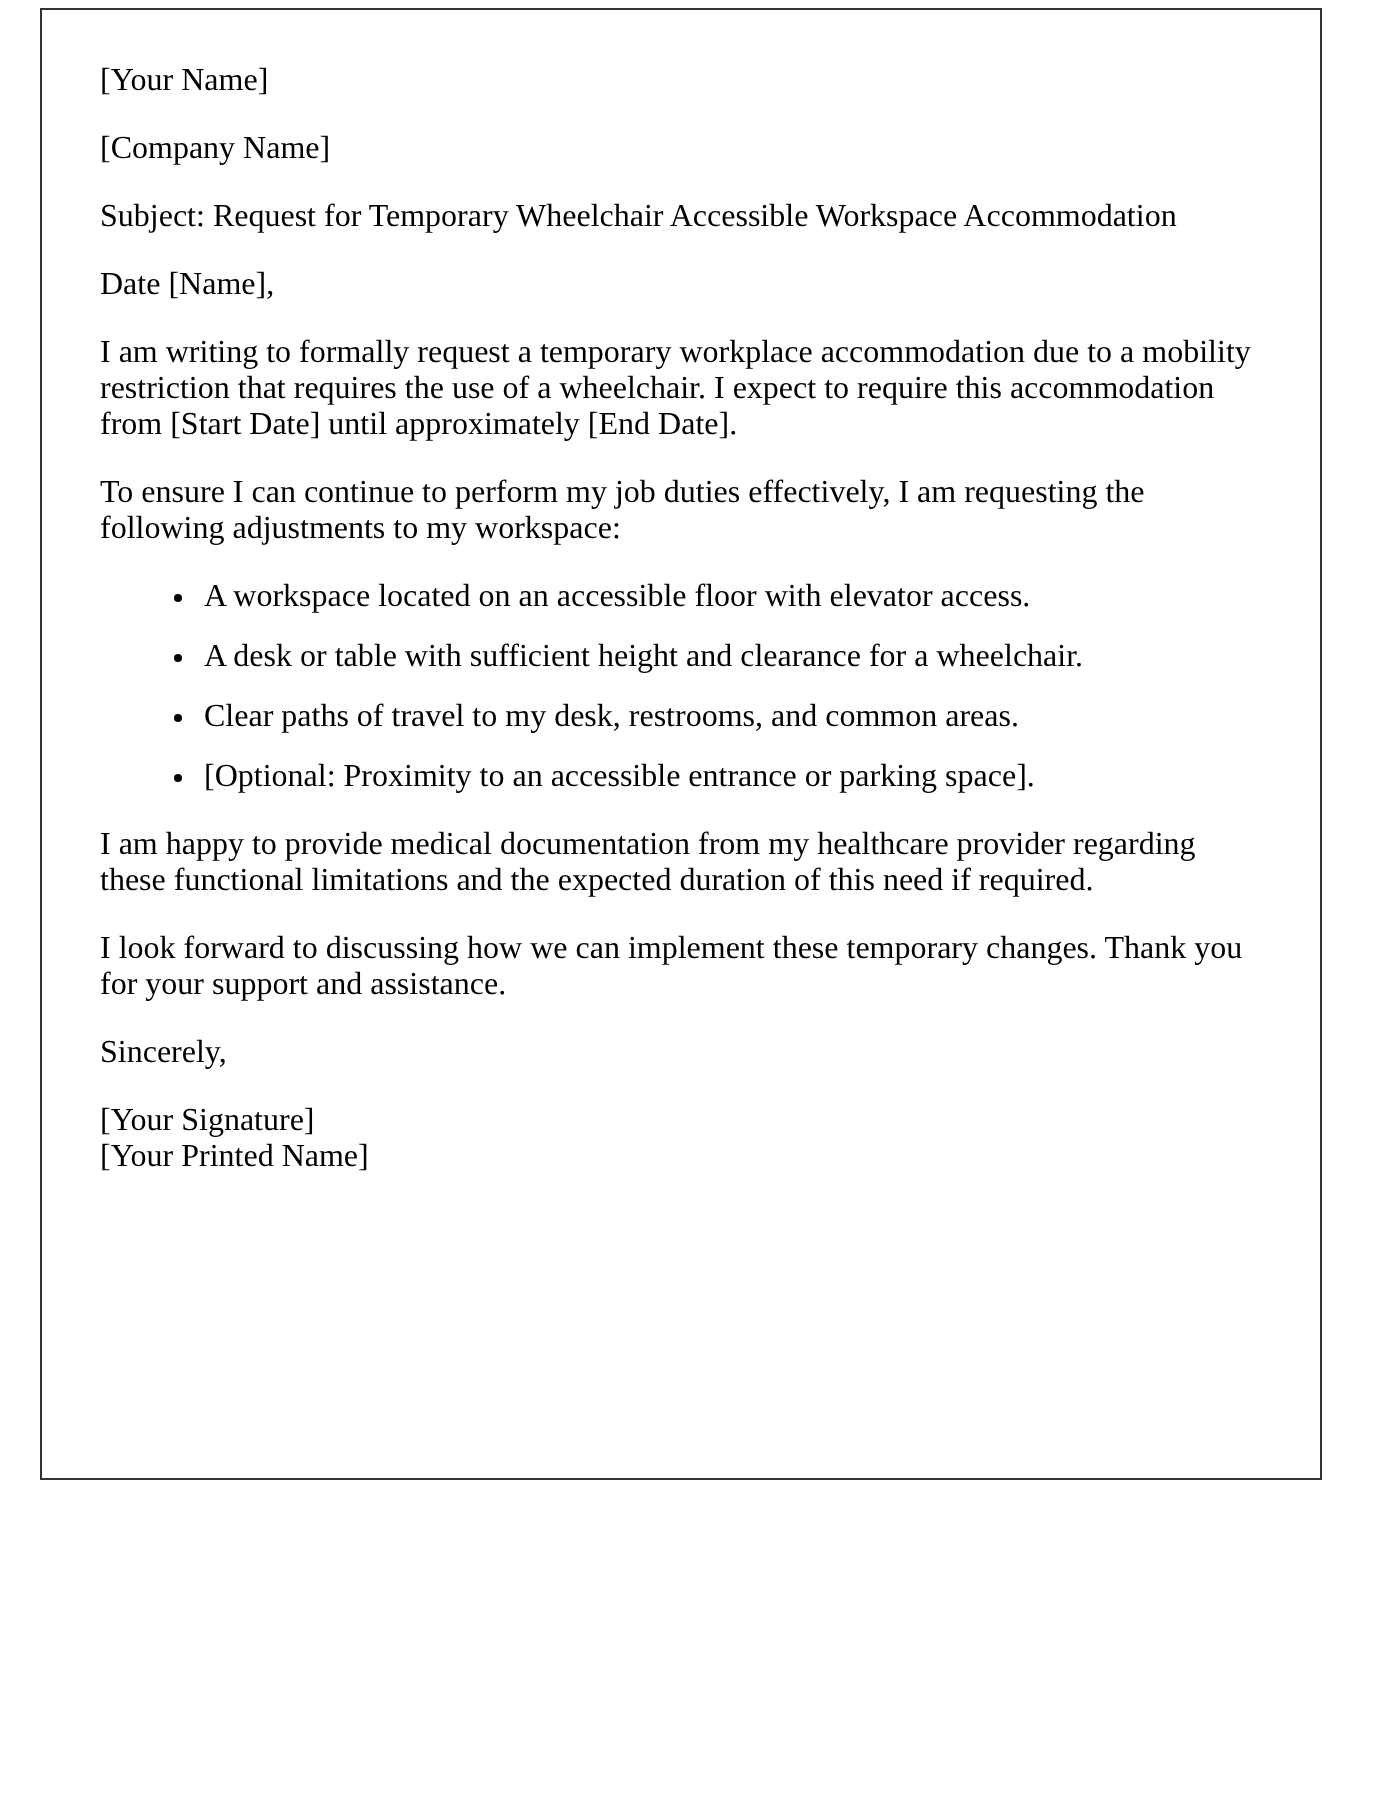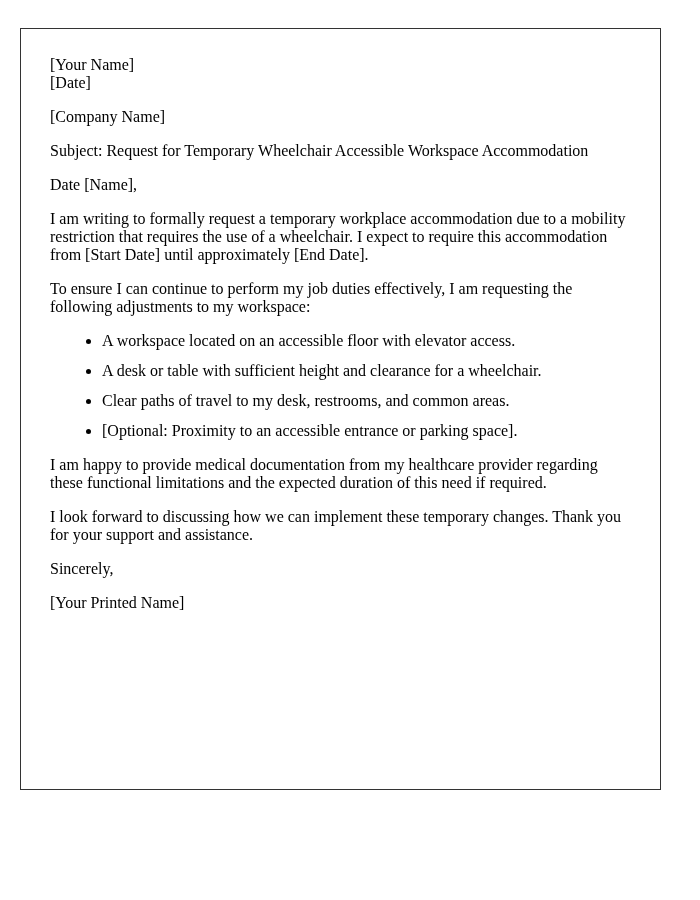--- a/index.html
+++ b/index.html
@@ -12,24 +12,24 @@
       height: 900px;
       position: relative;
       font-family: "Liberation Serif", "DejaVu Serif", serif;
       font-size: 16px;
       line-height: 18px;
       color: #000000;
     }
     .letter {
       position: absolute;
       left: 20px;
-      top: 28px;
+      top: 4px;
       width: 581px;
       height: 711px;
-      padding: 11px 29px 38px 29px;
+      padding: 11px 29px 12px 29px;
       border: 1px solid #333333;
       box-sizing: content-box;
     }
     .letter p {
       margin: 16px 0 0 0;
     }
     .letter p.first {
       margin-top: 16px;
     }
     .letter ul {
@@ -44,21 +44,20 @@
       display: block;
     }
   </style>
 </head>
 <body>
 
 <div class="letter">
 
   <p class="first">
     <span class="line">[Your Name]</span>
-    <span class="line">[Date]</span>
   </p>
 
   <p>
     <span class="line">[Company Name]</span>
   </p>
 
   <p>Subject: Request for Temporary Wheelchair Accessible Workspace Accommodation</p>
 
   <p>Date [Name],</p>
 
@@ -73,16 +72,17 @@
     <li>[Optional: Proximity to an accessible entrance or parking space].</li>
   </ul>
 
   <p>I am happy to provide medical documentation from my healthcare provider regarding these functional limitations and the expected duration of this need if required.</p>
 
   <p>I look forward to discussing how we can implement these temporary changes. Thank you for your support and assistance.</p>
 
   <p>Sincerely,</p>
 
   <p>
+    <span class="line">[Your Signature]</span>
     <span class="line">[Your Printed Name]</span>
   </p>
 
 </div>
 
 </body></html>

